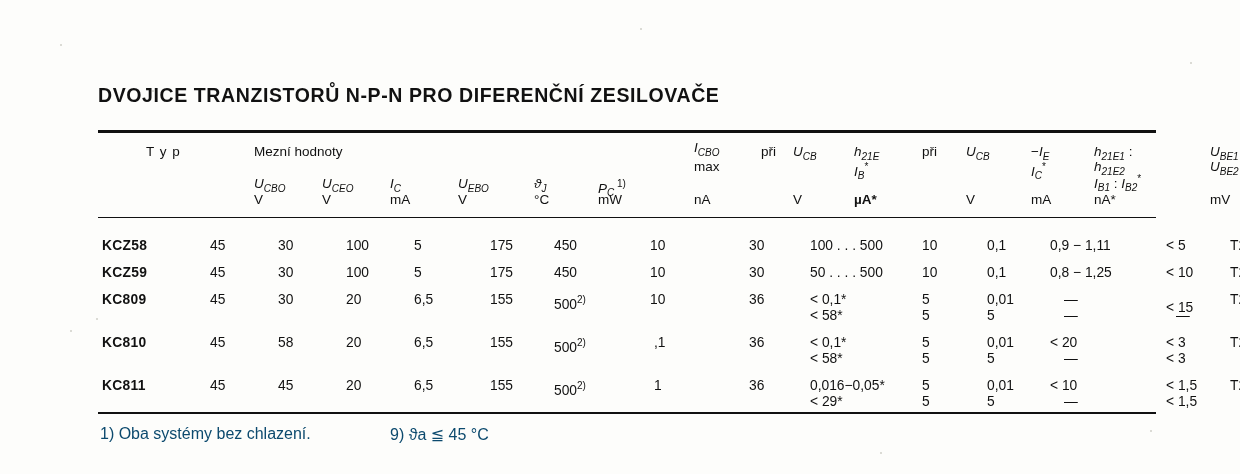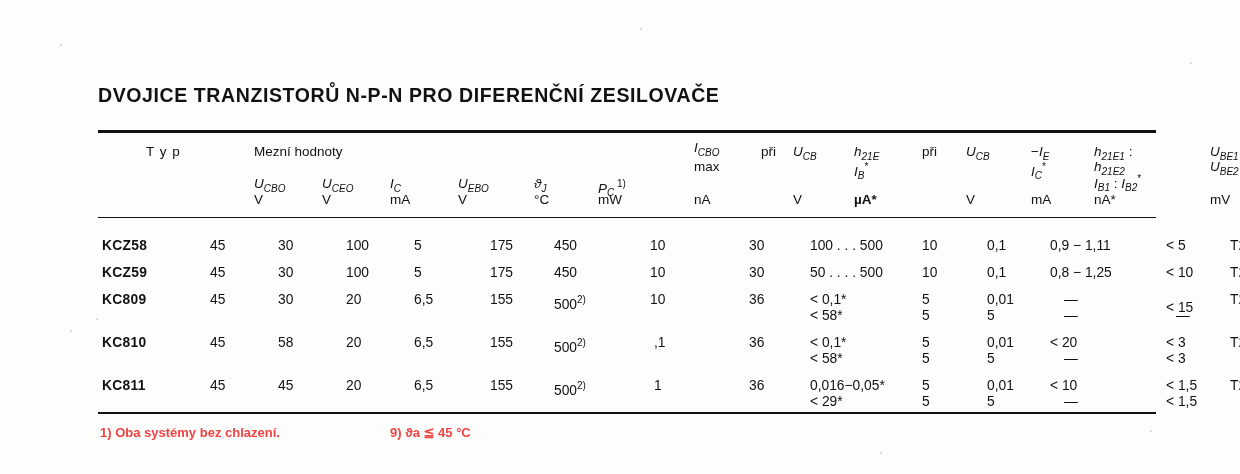--- a/index.html
+++ b/index.html
@@ -86,24 +86,24 @@
   .bcell.type {
     font-weight: bold;
     letter-spacing: 0.3px;
   }
   .footnotes {
     position: relative;
     height: 34px;
   }
   .fn {
     position: absolute;
-    font-size: 13px;
-    font-weight: bold;
-    white-space: nowrap;
-    color: #ef4444;
+    font-size: 16px;
+    font-weight: normal;
+    white-space: nowrap;
+    color: #0c4a6e;
   }
   .specks span {
     position: absolute;
     width: 2px; height: 2px;
     background: #cfcfc8;
     border-radius: 50%;
   }
 </style>
 </head>
 <body>

